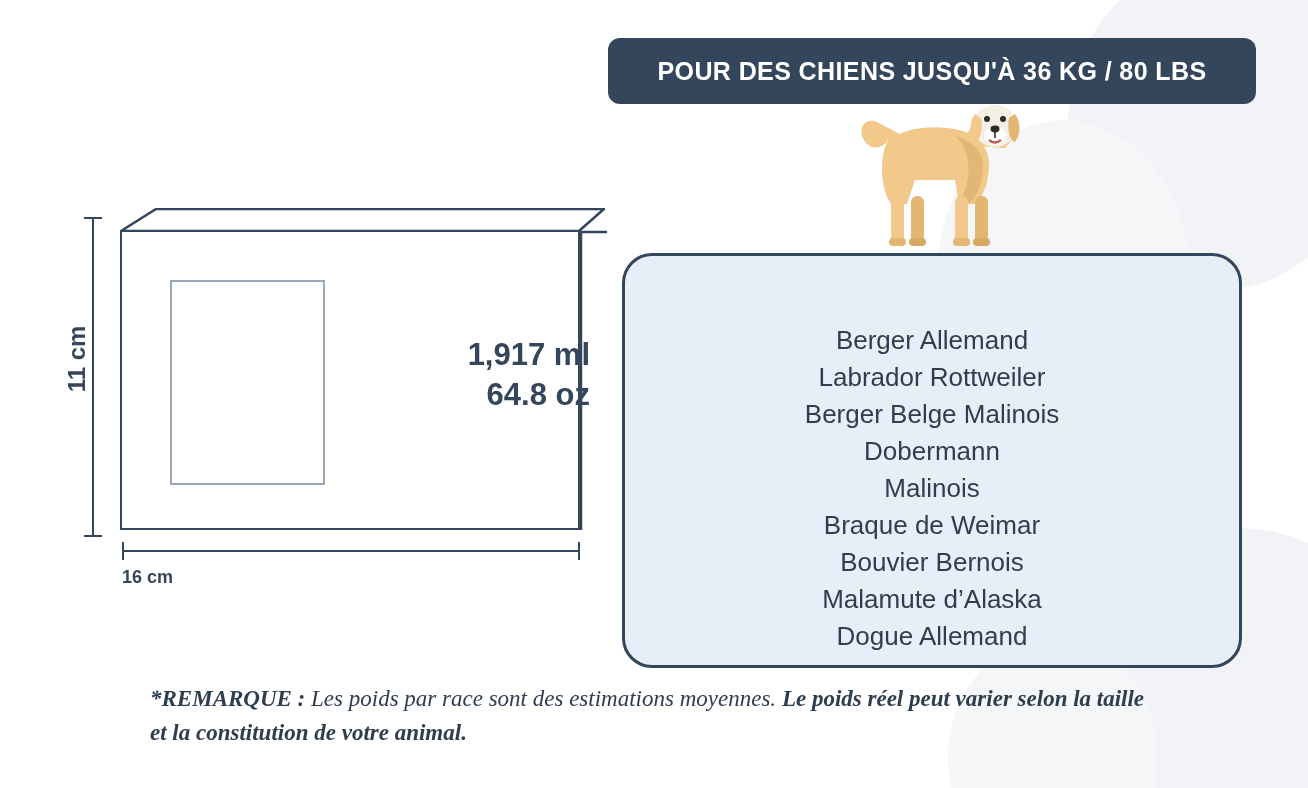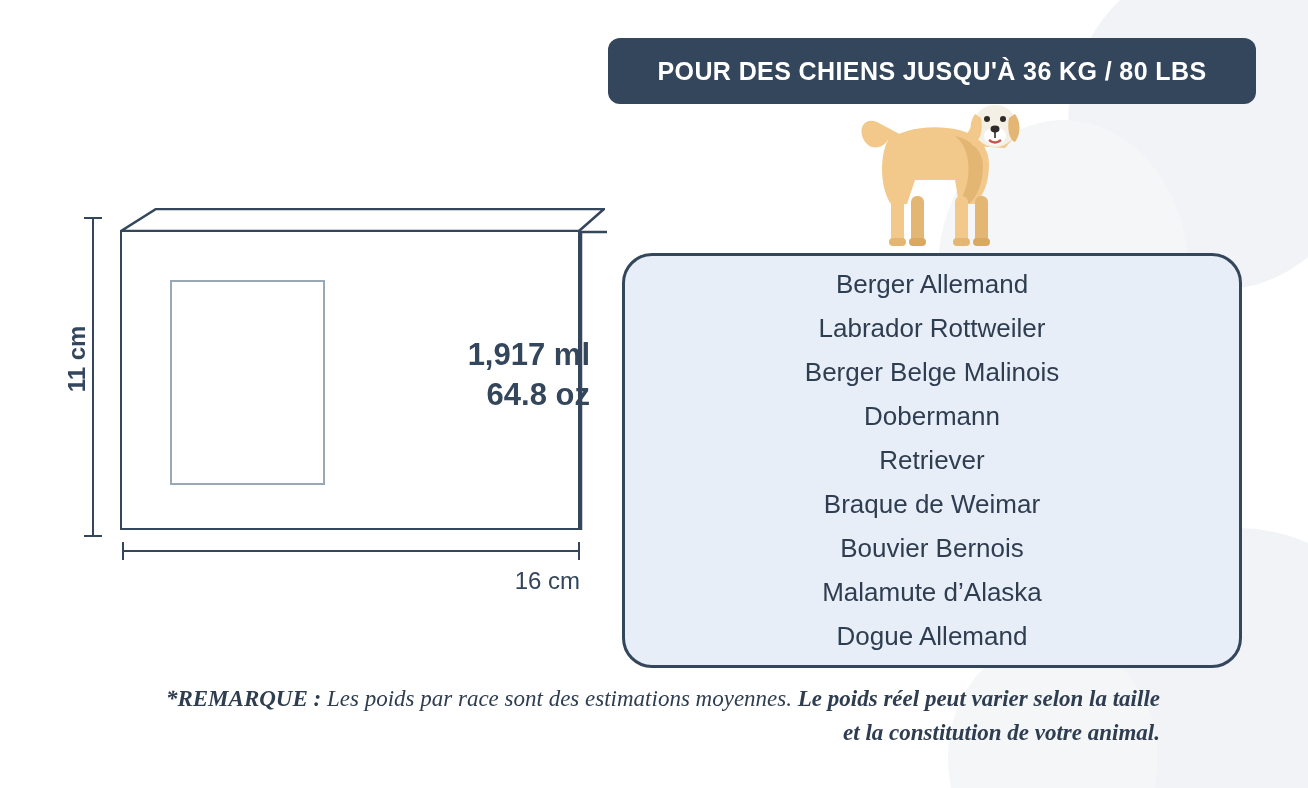--- a/index.html
+++ b/index.html
@@ -71,21 +71,21 @@
     top: 253px;
     width: 620px;
     height: 415px;
     background: #e8eef7;
     border: 3px solid #34465c;
     border-radius: 30px;
     z-index: 3;
     display: flex;
     flex-direction: column;
     align-items: center;
-    justify-content: space-between;
+    justify-content: flex-end;
     padding: 10px 16px;
   }
   .breed-item {
     font-size: 26px;
     line-height: 37px;
     color: #2e3d50;
     white-space: nowrap;
   }
 
   
@@ -186,33 +186,33 @@
     height: 18px;
     background: #34465c;
   }
   .dim-h::before { left: 0; }
   .dim-h::after { right: 0; }
   .dim-h-label {
     position: absolute;
     left: 62px;
     top: 372px;
     width: 458px;
-    text-align: right;
-    font-size: 24px;
-    font-weight: normal;
+    text-align: left;
+    font-size: 18px;
+    font-weight: bold;
     color: #34465c;
   }
 
   
   .footnote {
     position: absolute;
     left: 150px;
     top: 682px;
     width: 1010px;
-    text-align: right;
+    text-align: left;
     font-family: "Liberation Serif", serif;
     font-style: italic;
     font-size: 23px;
     line-height: 34px;
     color: #2e3d50;
     z-index: 3;
   }
   .footnote b { font-weight: bold; }
 </style>
 </head>
@@ -287,21 +287,21 @@
 
     <div class="dim-h"></div>
     <div class="dim-h-label">16 cm</div>
   </div>
 
   <div class="breed-panel">
     <div class="breed-item">Berger Allemand</div>
     <div class="breed-item">Labrador Rottweiler</div>
     <div class="breed-item">Berger Belge Malinois</div>
     <div class="breed-item">Dobermann</div>
-    <div class="breed-item">Retriever</div>
+    <div class="breed-item">Malinois</div>
     <div class="breed-item">Braque de Weimar</div>
     <div class="breed-item">Bouvier Bernois</div>
     <div class="breed-item">Malamute d’Alaska</div>
     <div class="breed-item">Dogue Allemand</div>
   </div>
 
   <div class="footnote">
     <b>*REMARQUE :</b><span> Les poids par race sont des estimations moyennes. </span><b>Le poids réel peut varier selon la taille et la constitution de votre animal.</b>
   </div>
 

